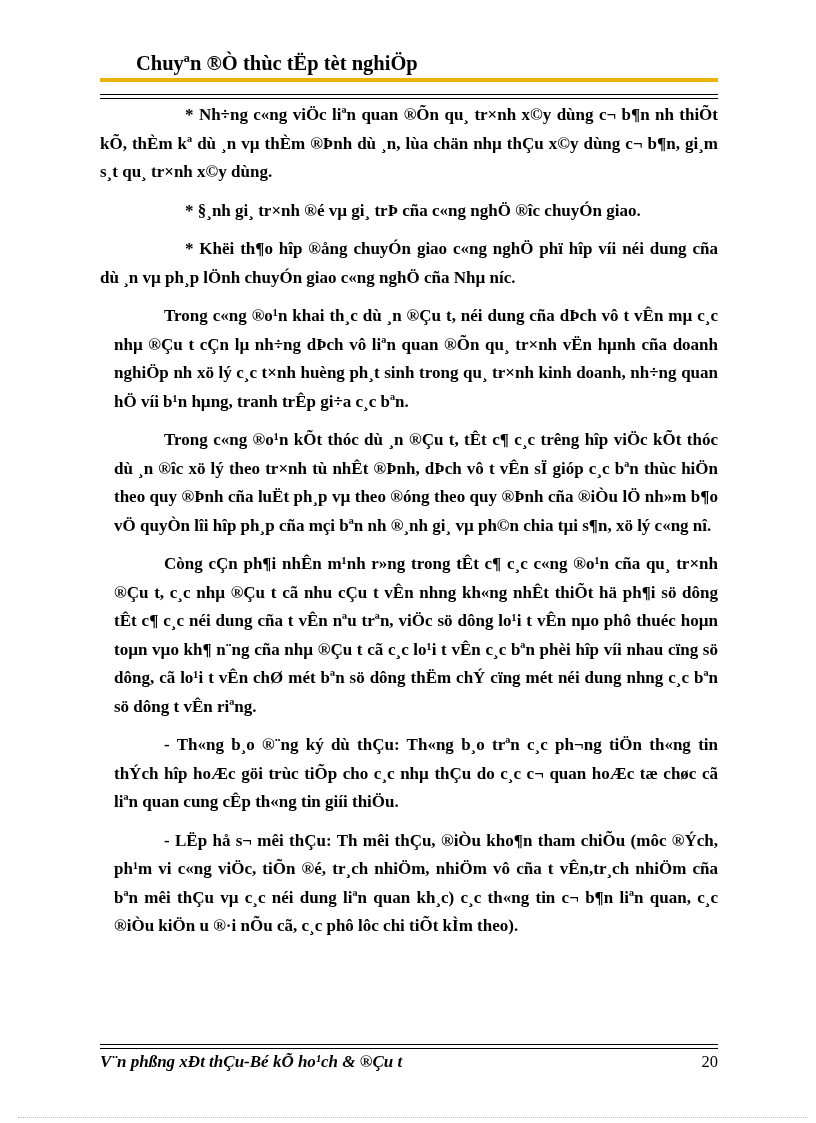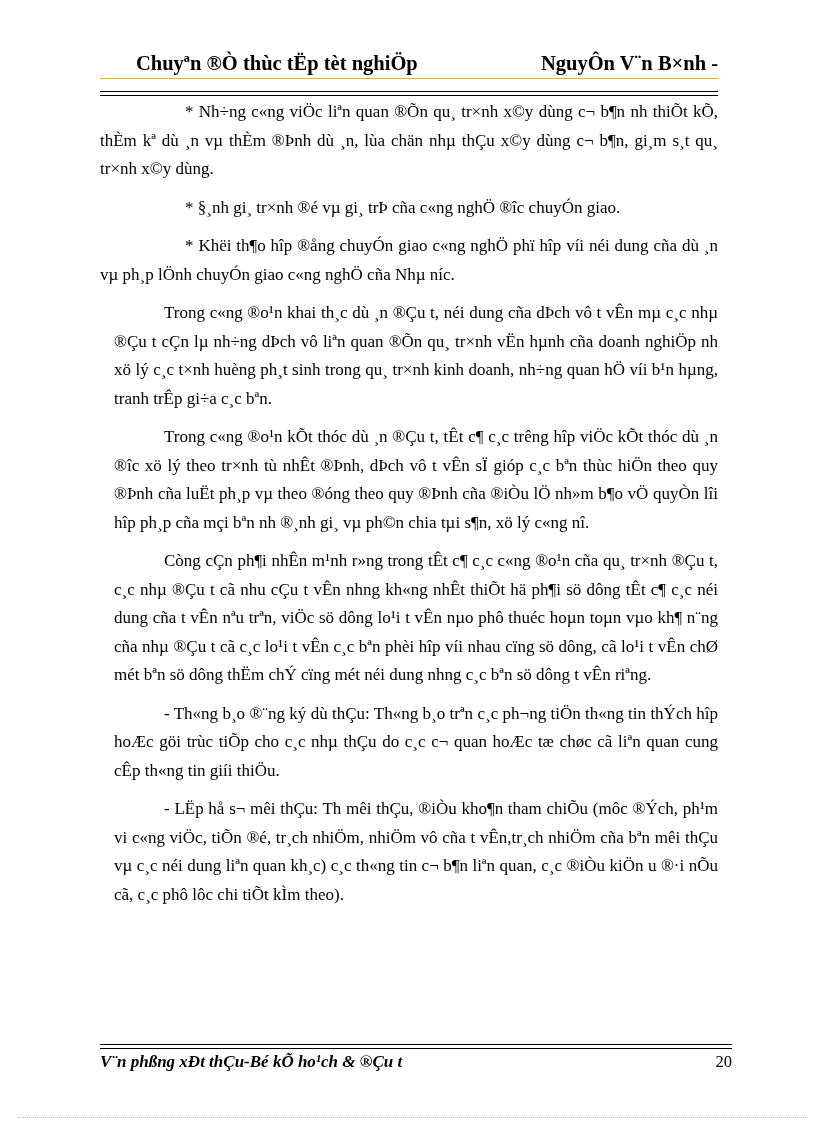--- a/index.html
+++ b/index.html
@@ -22,21 +22,21 @@
     box-sizing: border-box;
   }
   
   .header-row {
     display: flex;
     justify-content: space-between;
     align-items: baseline;
     font-size: 20.5px;
     font-weight: bold;
     line-height: 27px;
-    border-bottom: 1px solid #eab308;   
+    border-bottom: 4px solid #eab308;   
     padding-bottom: 1px;
   }
   .h-left { margin-left: 36px; }
   .rule-double {
     height: 3px;
     border-top: 1px solid #000;
     border-bottom: 1px solid #000;
     margin-top: 12px;
   }
   .subtitle {
@@ -46,28 +46,29 @@
     margin: 1px 0 3px 0;
     white-space: pre-wrap;
   }
   
   .content { margin-top: 2px; }
   .para {
     font-size: 17px;
     line-height: 28.5px;
     text-align: justify;
     margin: 0 0 10px 0;
+    font-weight: bold;
   }
   .indent    { text-indent: 50px; margin-left: 14px; }
   .indent-lg { text-indent: 85px; }
   
   .footer {
     position: absolute;
     left: 100px;
-    right: 84px;
+    right: 98px;
     top: 1044px;
   }
   .footer .rule-double { margin-top: 0; }
   .footer-row {
     display: flex;
     justify-content: space-between;
     align-items: baseline;
     margin-top: 3px;
   }
   .f-left {
@@ -85,21 +86,20 @@
   }
 </style>
 </head>
 <body>
 
 <div class="page">
 
   <div>
     <div class="header-row">
       <span class="h-left">Chuyªn ®Ò thùc tËp tèt nghiÖp</span>
-      <span class="h-right">NguyÔn V¨n B×nh -</span>
     </div>
     <div class="rule-double"></div>
   </div>
 
   <div class="content">
     <p class="para indent-lg">* Nh÷ng c«ng viÖc liªn quan ®Õn qu¸ tr×nh x©y dùng c¬ b¶n nh thiÕt kÕ, thÈm kª dù ¸n vµ thÈm ®Þnh dù ¸n, lùa chän nhµ thÇu x©y dùng c¬ b¶n, gi¸m s¸t qu¸ tr×nh x©y dùng.</p>
     <p class="para indent-lg">* §¸nh gi¸ tr×nh ®é vµ gi¸ trÞ cña c«ng nghÖ ®îc chuyÓn giao.</p>
     <p class="para indent-lg">* Khëi th¶o hîp ®ång chuyÓn giao c«ng nghÖ phï hîp víi néi dung cña dù ¸n vµ ph¸p lÖnh chuyÓn giao c«ng nghÖ cña Nhµ níc.</p>
     <p class="para indent">Trong c«ng ®o¹n khai th¸c dù ¸n ®Çu t, néi dung cña dÞch vô t vÊn mµ c¸c nhµ ®Çu t cÇn lµ nh÷ng dÞch vô liªn quan ®Õn qu¸ tr×nh vËn hµnh cña doanh nghiÖp nh xö lý c¸c t×nh huèng ph¸t sinh trong qu¸ tr×nh kinh doanh, nh÷ng quan hÖ víi b¹n hµng, tranh trÊp gi÷a c¸c bªn.</p>
     <p class="para indent">Trong c«ng ®o¹n kÕt thóc dù ¸n ®Çu t, tÊt c¶ c¸c trêng hîp viÖc kÕt thóc dù ¸n ®îc xö lý theo tr×nh tù nhÊt ®Þnh, dÞch vô t vÊn sÏ gióp c¸c bªn thùc hiÖn theo quy ®Þnh cña luËt ph¸p vµ theo ®óng theo quy ®Þnh cña ®iÒu lÖ nh»m b¶o vÖ quyÒn lîi hîp ph¸p cña mçi bªn nh ®¸nh gi¸ vµ ph©n chia tµi s¶n, xö lý c«ng nî.</p>

